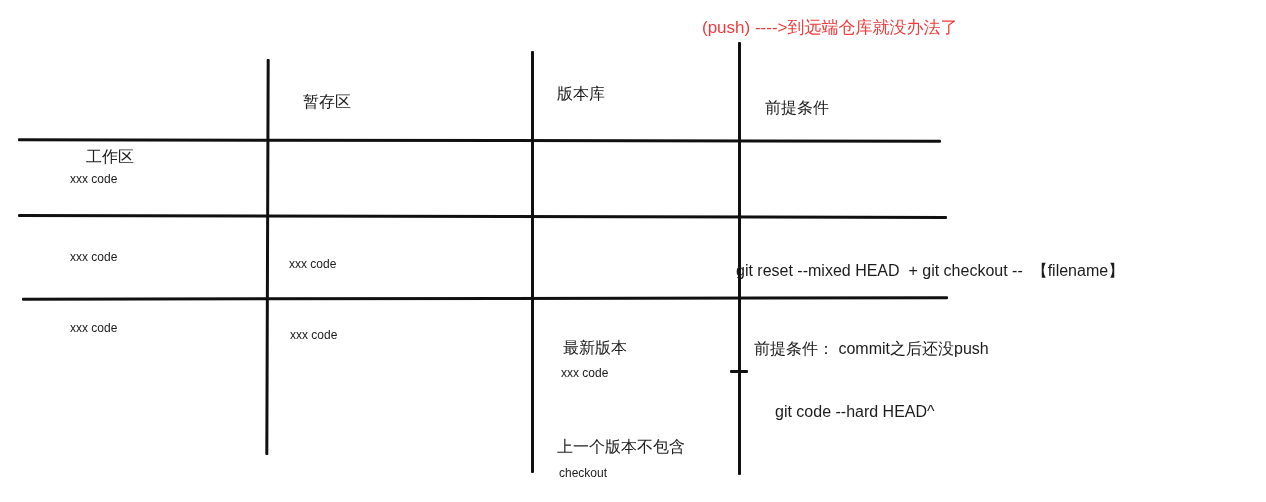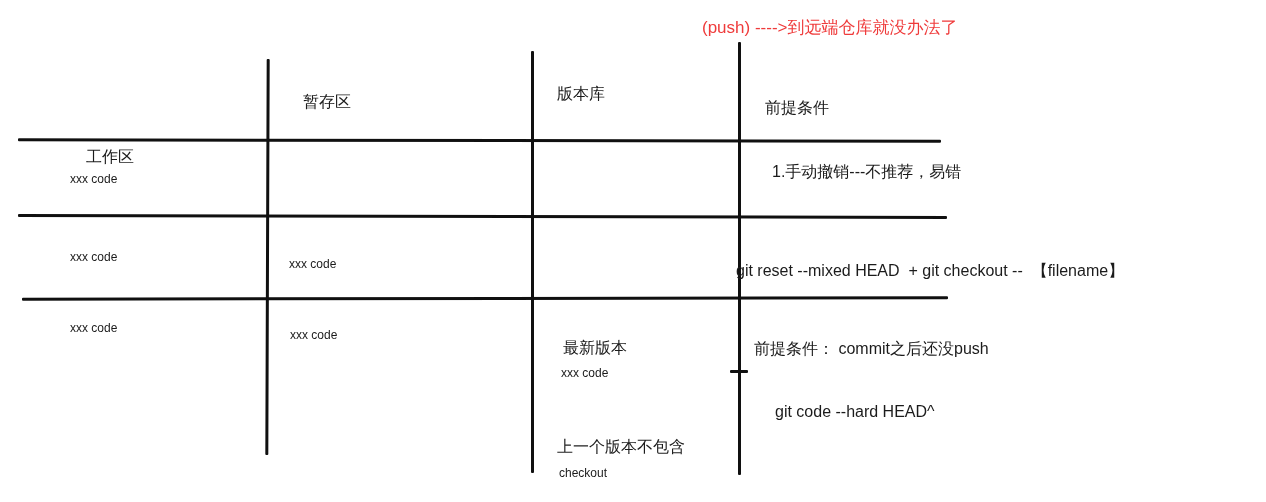--- a/index.html
+++ b/index.html
@@ -86,21 +86,20 @@
   <div class="line h-header"></div>
   <div class="line h-row1"></div>
   <div class="line h-row2"></div>
 
   <div class="txt hd-work">工作区</div>
   <div class="txt hd-stage">暂存区</div>
   <div class="txt hd-repo">版本库</div>
   <div class="txt hd-solution">前提条件</div>
 
   <div class="txt code r1-work">xxx code</div>
-  <div class="txt r1-sol1">1.手动撤销---不推荐，易错</div>
 
   <div class="txt code r2-work">xxx code</div>
   <div class="txt code r2-stage">xxx code</div>
   <div class="txt r2-sol">git reset --mixed HEAD  + git checkout --  【filename】</div>
 
   <div class="txt code r3-work">xxx code</div>
   <div class="txt code r3-stage">xxx code</div>
   <div class="txt r3-repo1">最新版本</div>
   <div class="txt code r3-repo2">xxx code</div>
   <div class="txt r3-repo3">上一个版本不包含</div>

